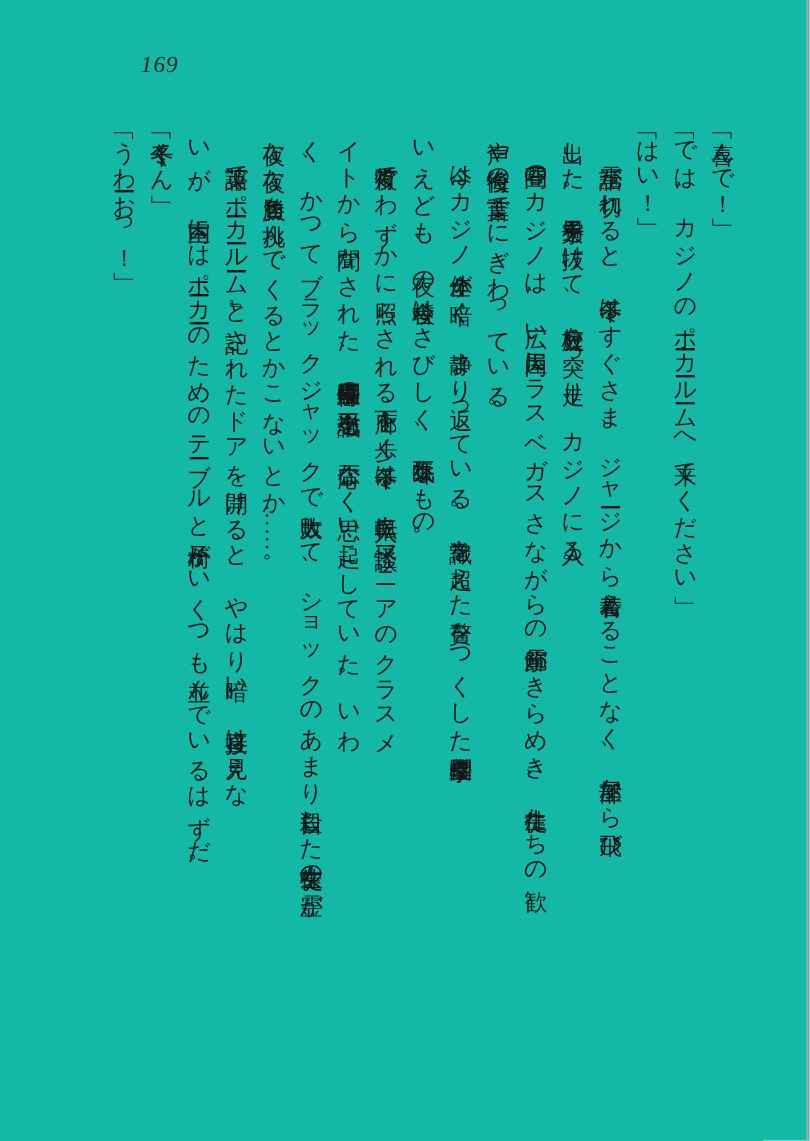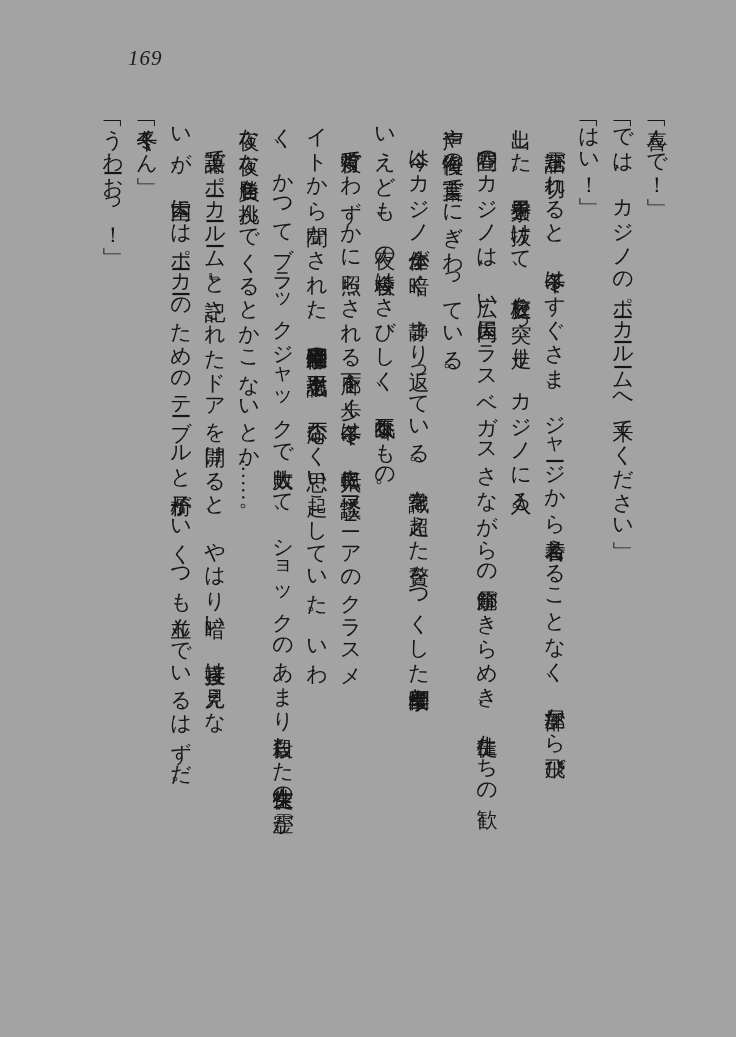--- a/index.html
+++ b/index.html
@@ -4,21 +4,21 @@
 <style>
   html, body {
     margin: 0;
     padding: 0;
     background: #ffffff;
   }
   .page {
     position: relative;
     width: 736px;
     height: 1037px;
-    background: #a3a3a3;
+    background: #14b8a6;
     overflow: hidden;
     font-family: "Liberation Serif", "DejaVu Serif", serif;
   }
   .page-number {
     position: absolute;
     top: 46px;
     left: 128px;
     font-size: 21px;
     font-style: italic;
     color: #1c1c1c;

